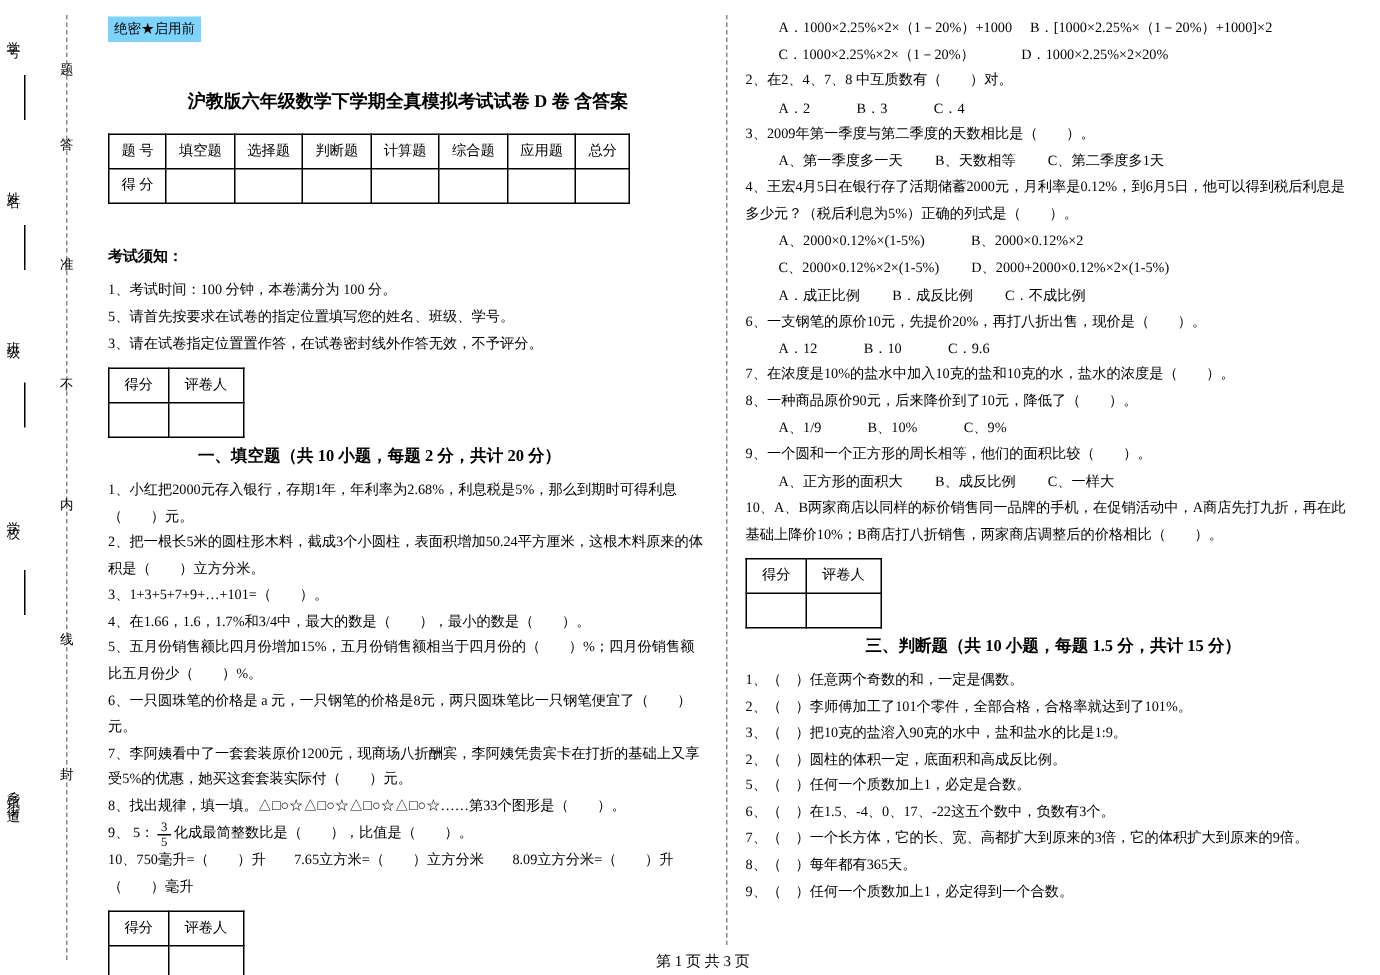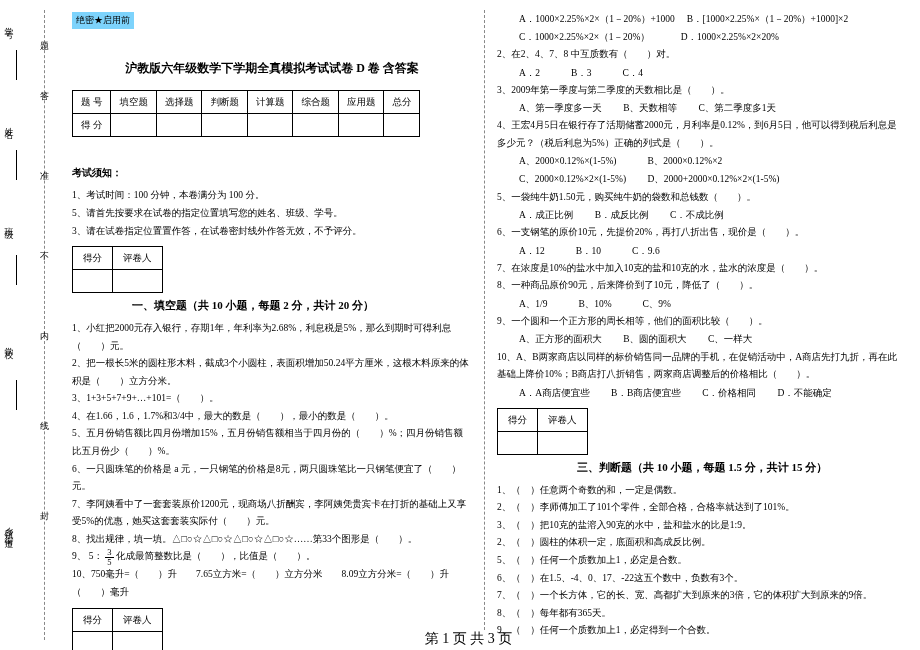--- a/index.html
+++ b/index.html
@@ -77,21 +77,21 @@
     padding-left: 80px;
     margin: 2px 0 4px;
   }
   .q { font-size: 9.5px; line-height: 1.85; }
   .opts { padding-left: 22px; font-size: 9.5px; }
   .footer {
     position: absolute;
     bottom: 2px;
     left: 17px; right: 0;
     text-align: center;
-    font-size: 14px;
+    font-size: 10px;
   }
   
   .binding {
     position: absolute;
     left: 0; top: 0;
     width: 60px; height: 650px;
     font-size: 9px;
   }
   .binding .dot-line {
     position: absolute;
@@ -245,21 +245,20 @@
     </div>
 
     <div class="q">4、王宏4月5日在银行存了活期储蓄2000元，月利率是0.12%，到6月5日，他可以得到税后利息是多少元？（税后利息为5%）正确的列式是（　　）。</div>
     <div class="opts">
       <span>A、2000×0.12%×(1-5%)</span>　　　
       <span>B、2000×0.12%×2</span><br>
       <span>C、2000×0.12%×2×(1-5%)</span>　　
       <span>D、2000+2000×0.12%×2×(1-5%)</span>
     </div>
 
-    <div class="q">5、一袋纯牛奶1.50元，购买纯牛奶的袋数和总钱数（　　）。</div>
     <div class="opts">
       <span>A．成正比例</span>　　
       <span>B．成反比例</span>　　
       <span>C．不成比例</span>
     </div>
 
     <div class="q">6、一支钢笔的原价10元，先提价20%，再打八折出售，现价是（　　）。</div>
     <div class="opts">
       <span>A．12</span>　　　
       <span>B．10</span>　　　
@@ -271,31 +270,25 @@
     <div class="q">8、一种商品原价90元，后来降价到了10元，降低了（　　）。</div>
     <div class="opts">
       <span>A、1/9</span>　　　
       <span>B、10%</span>　　　
       <span>C、9%</span>
     </div>
 
     <div class="q">9、一个圆和一个正方形的周长相等，他们的面积比较（　　）。</div>
     <div class="opts">
       <span>A、正方形的面积大</span>　　
-      <span>B、圆的面积大</span>　　
+      <span>B、成反比例</span>　　
       <span>C、一样大</span>
     </div>
 
     <div class="q">10、A、B两家商店以同样的标价销售同一品牌的手机，在促销活动中，A商店先打九折，再在此基础上降价10%；B商店打八折销售，两家商店调整后的价格相比（　　）。</div>
-    <div class="opts">
-      <span>A．A商店便宜些</span>　　
-      <span>B．B商店便宜些</span>　　
-      <span>C．价格相同</span>　　
-      <span>D．不能确定</span>
-    </div>
 
     <table class="mini">
       <tbody>
           <tr>
             <td>得分</td>
             <td>评卷人</td>
           </tr>
       <tr>
             <td>&nbsp;</td>
             <td>&nbsp;</td>

